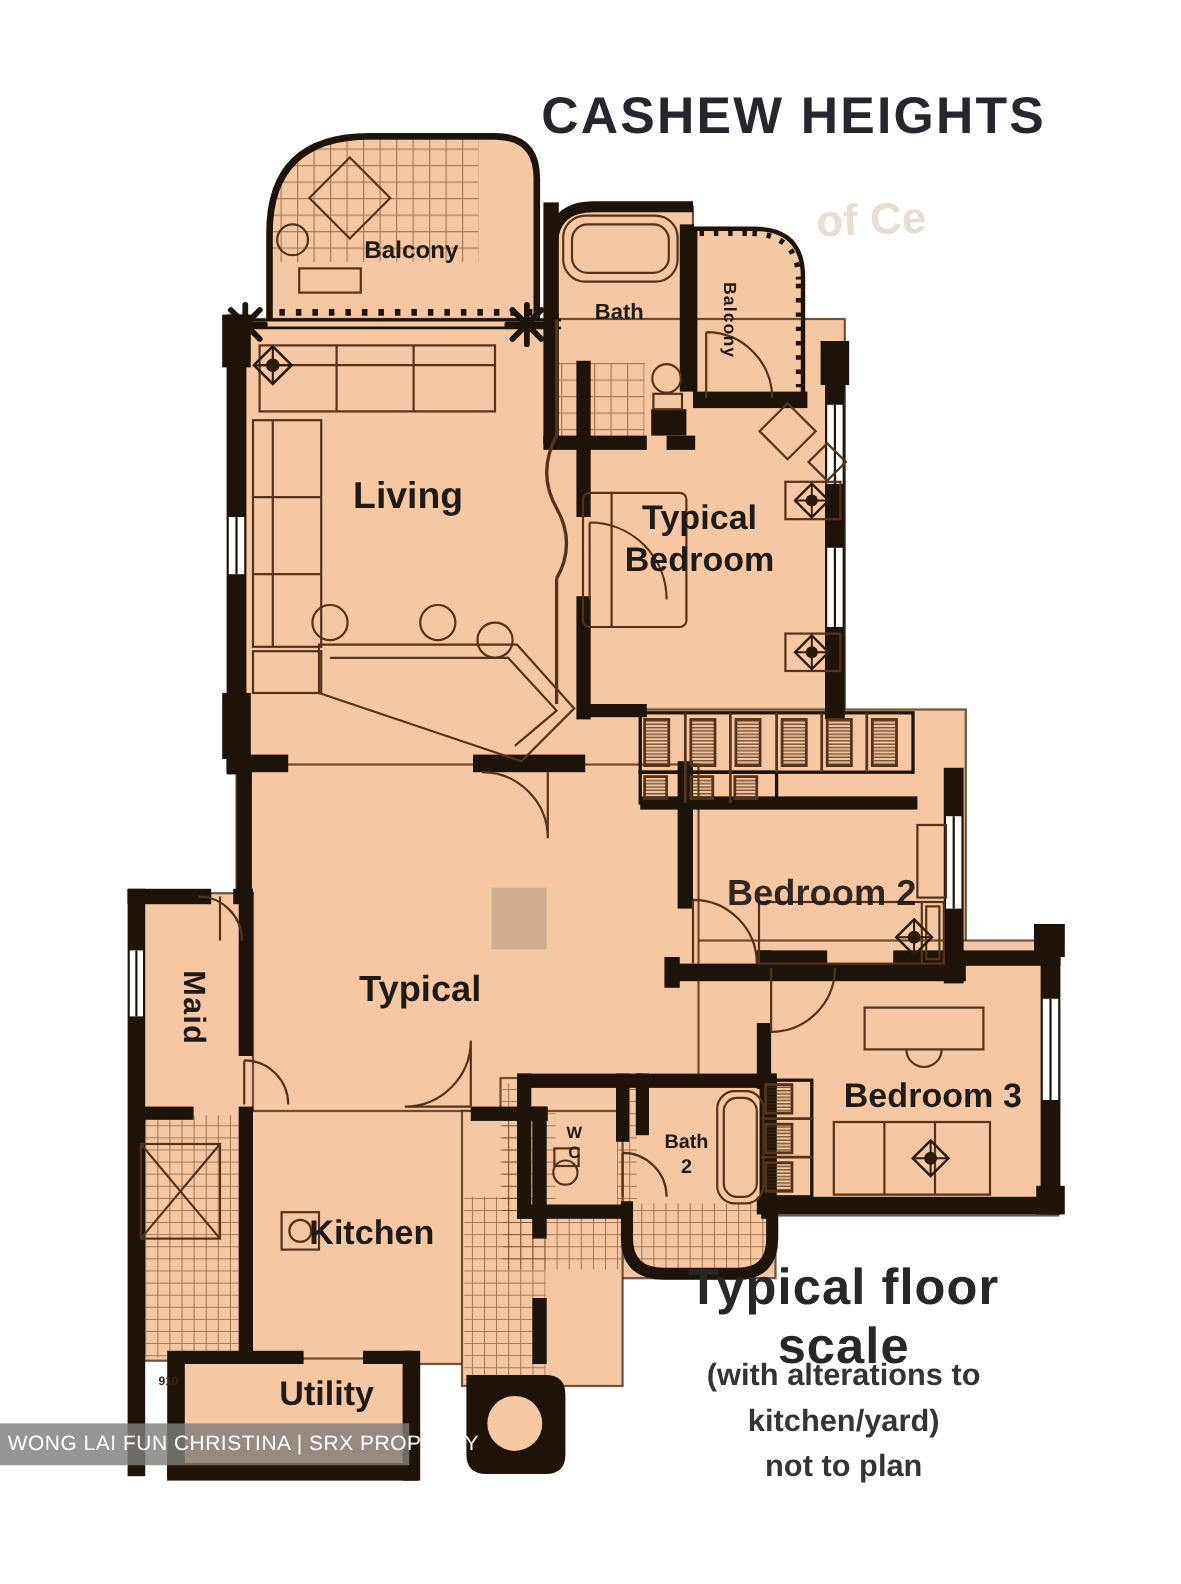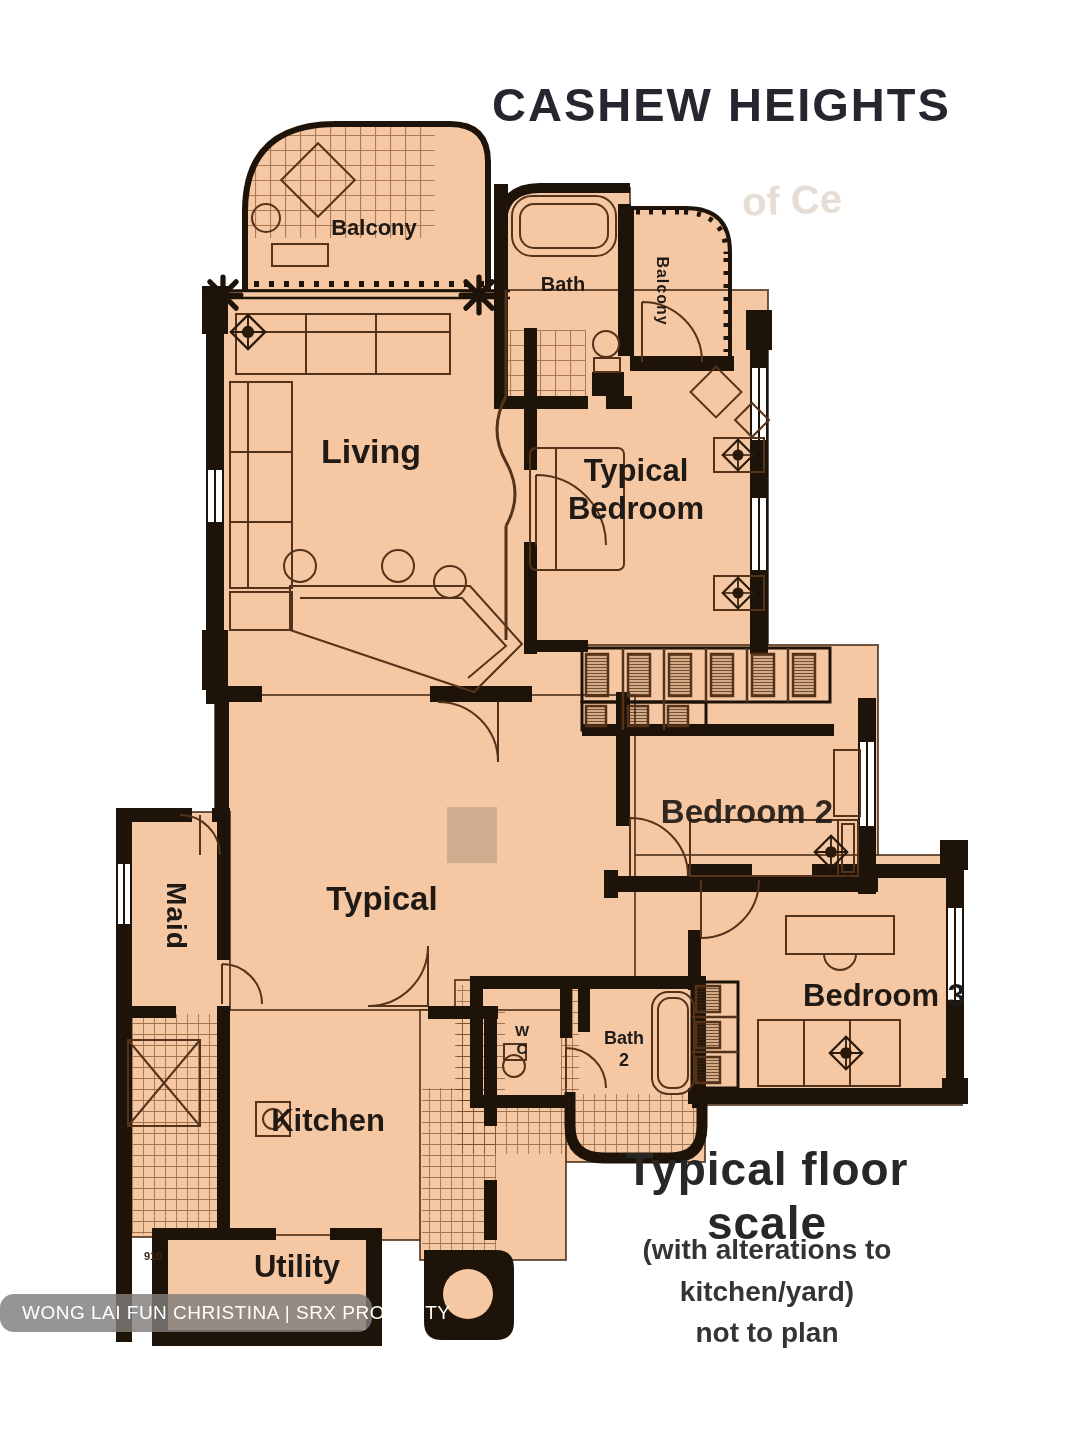--- a/index.html
+++ b/index.html
@@ -31,21 +31,21 @@
   #ghost-text{
     position:absolute;left:742px;top:178px;font-size:40px;font-weight:700;
     color:rgba(205,188,170,0.5);transform:rotate(-2deg);
   }
   .caption{position:absolute;transform:translate(-50%,-50%);color:#2e2e2e;text-align:center;}
   #caption-heading{font-size:46px;font-weight:700;letter-spacing:1px;color:#272727;}
   .caption-sub{font-size:28px;font-weight:700;color:#343434;}
   #watermark-bar{
     position:absolute;left:0;top:1294px;width:372px;height:38px;
     background:rgba(128,126,123,0.82);display:flex;align-items:center;
-    padding-left:22px;box-sizing:border-box;border-radius:14px;
+    padding-left:7px;box-sizing:border-box;
   }
   #watermark-text{color:#ffffff;font-size:19px;font-weight:400;letter-spacing:.5px;white-space:nowrap;}
   #tiny-num{
     position:absolute;left:144px;top:1250px;font-size:11px;font-weight:700;color:#3a2514;
     transform:none;
   }
 </style>
 </head>
 <body>
 
@@ -342,22 +342,22 @@
 <div id="ghost-text">of Ce</div>
 
 <div class="lbl" style="left:374px;top:228px;font-size:22px;">Balcony</div>
 <div class="lbl" style="left:563px;top:284px;font-size:20px;">Bath</div>
 <div class="lbl vert" style="left:662px;top:291px;font-size:16px;">Balcony</div>
 <div class="lbl" style="left:371px;top:452px;font-size:34px;">Living</div>
 <div class="lbl wrap" style="left:636px;top:490px;font-size:31px;width:190px;">Typical Bedroom</div>
 <div class="lbl" style="left:747px;top:792px;font-size:33px;opacity:.92;margin-top:20px;">Bedroom 2</div>
 <div class="lbl vert" style="left:176px;top:916px;font-size:28px;">Maid</div>
 <div class="lbl" style="left:382px;top:899px;font-size:33px;">Typical</div>
-<div class="lbl" style="left:848px;top:996px;font-size:31px;margin-left:36px;">Bedroom 3</div>
-<div class="lbl" style="left:328px;top:1121px;font-size:31px;">Kitchen</div>
+<div class="lbl" style="left:848px;top:996px;font-size:31px;">Bedroom 3</div>
+<div class="lbl" style="left:338px;top:1121px;font-size:31px;">Kitchen</div>
 <div class="lbl wrap" style="left:522px;top:1040px;font-size:15px;width:18px;">W C</div>
 <div class="lbl wrap" style="left:624px;top:1050px;font-size:18px;width:54px;">Bath 2</div>
 <div class="lbl" style="left:297px;top:1267px;font-size:31px;text-align:right;">Utility</div>
 <div id="tiny-num">910</div>
 
 <div id="caption-heading" class="caption" style="left:767px;top:1196px;">Typical floor scale</div>
 <div class="caption caption-sub" style="left:767px;top:1250px;">(with alterations to</div>
 <div class="caption caption-sub" style="left:767px;top:1292px;">kitchen/yard)</div>
 <div class="caption caption-sub" style="left:767px;top:1333px;">not to plan</div>
 

